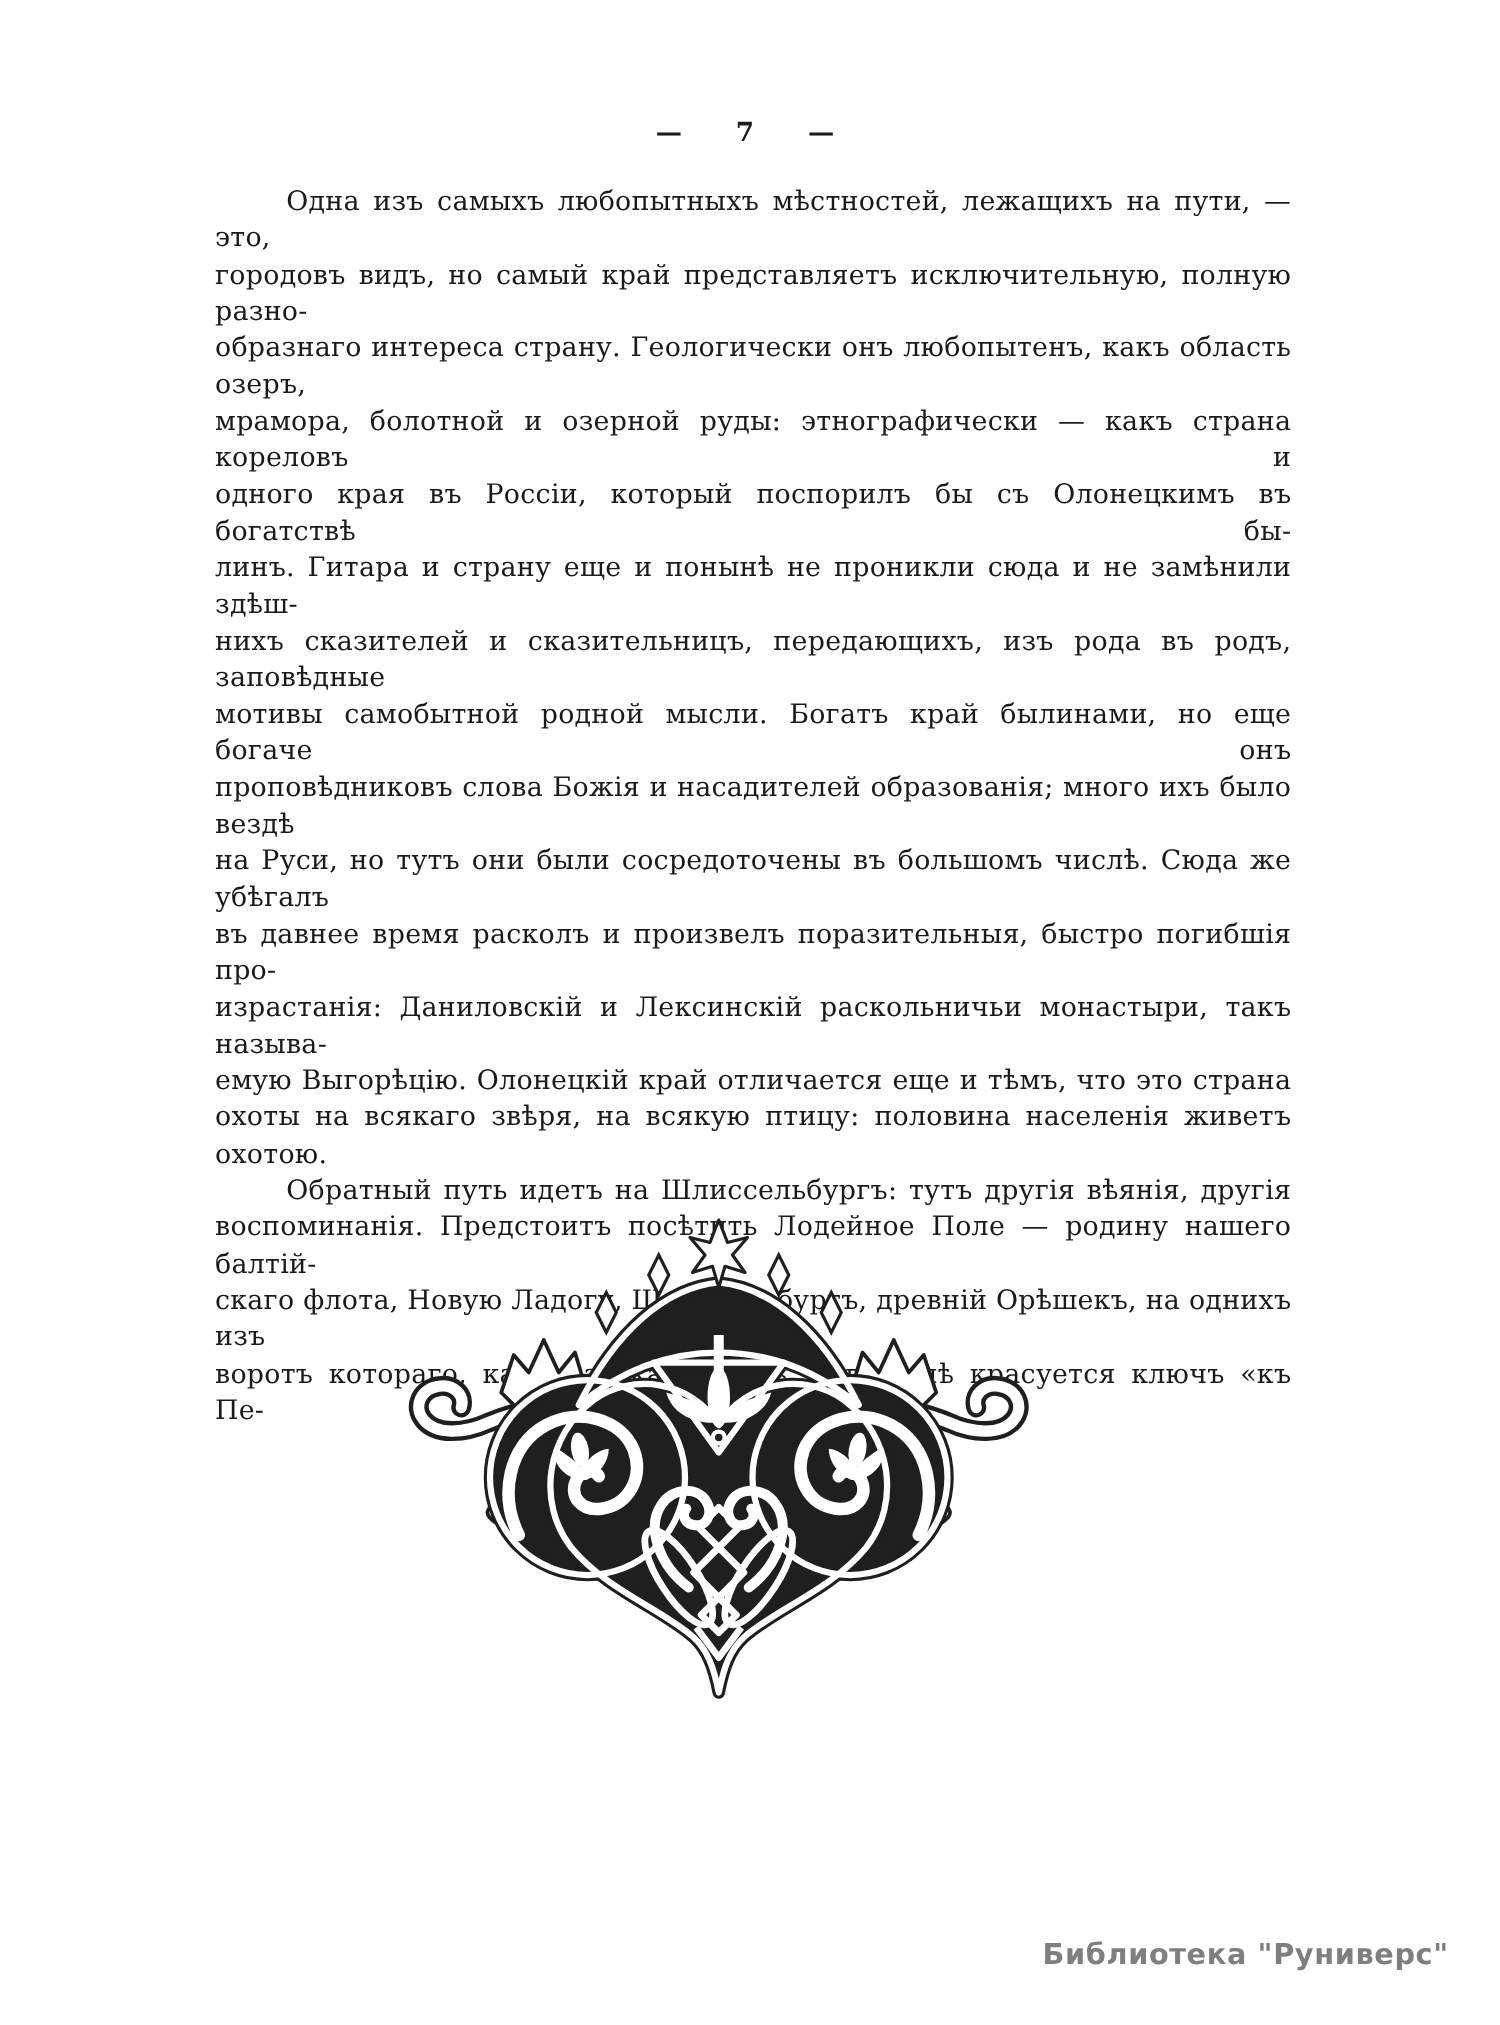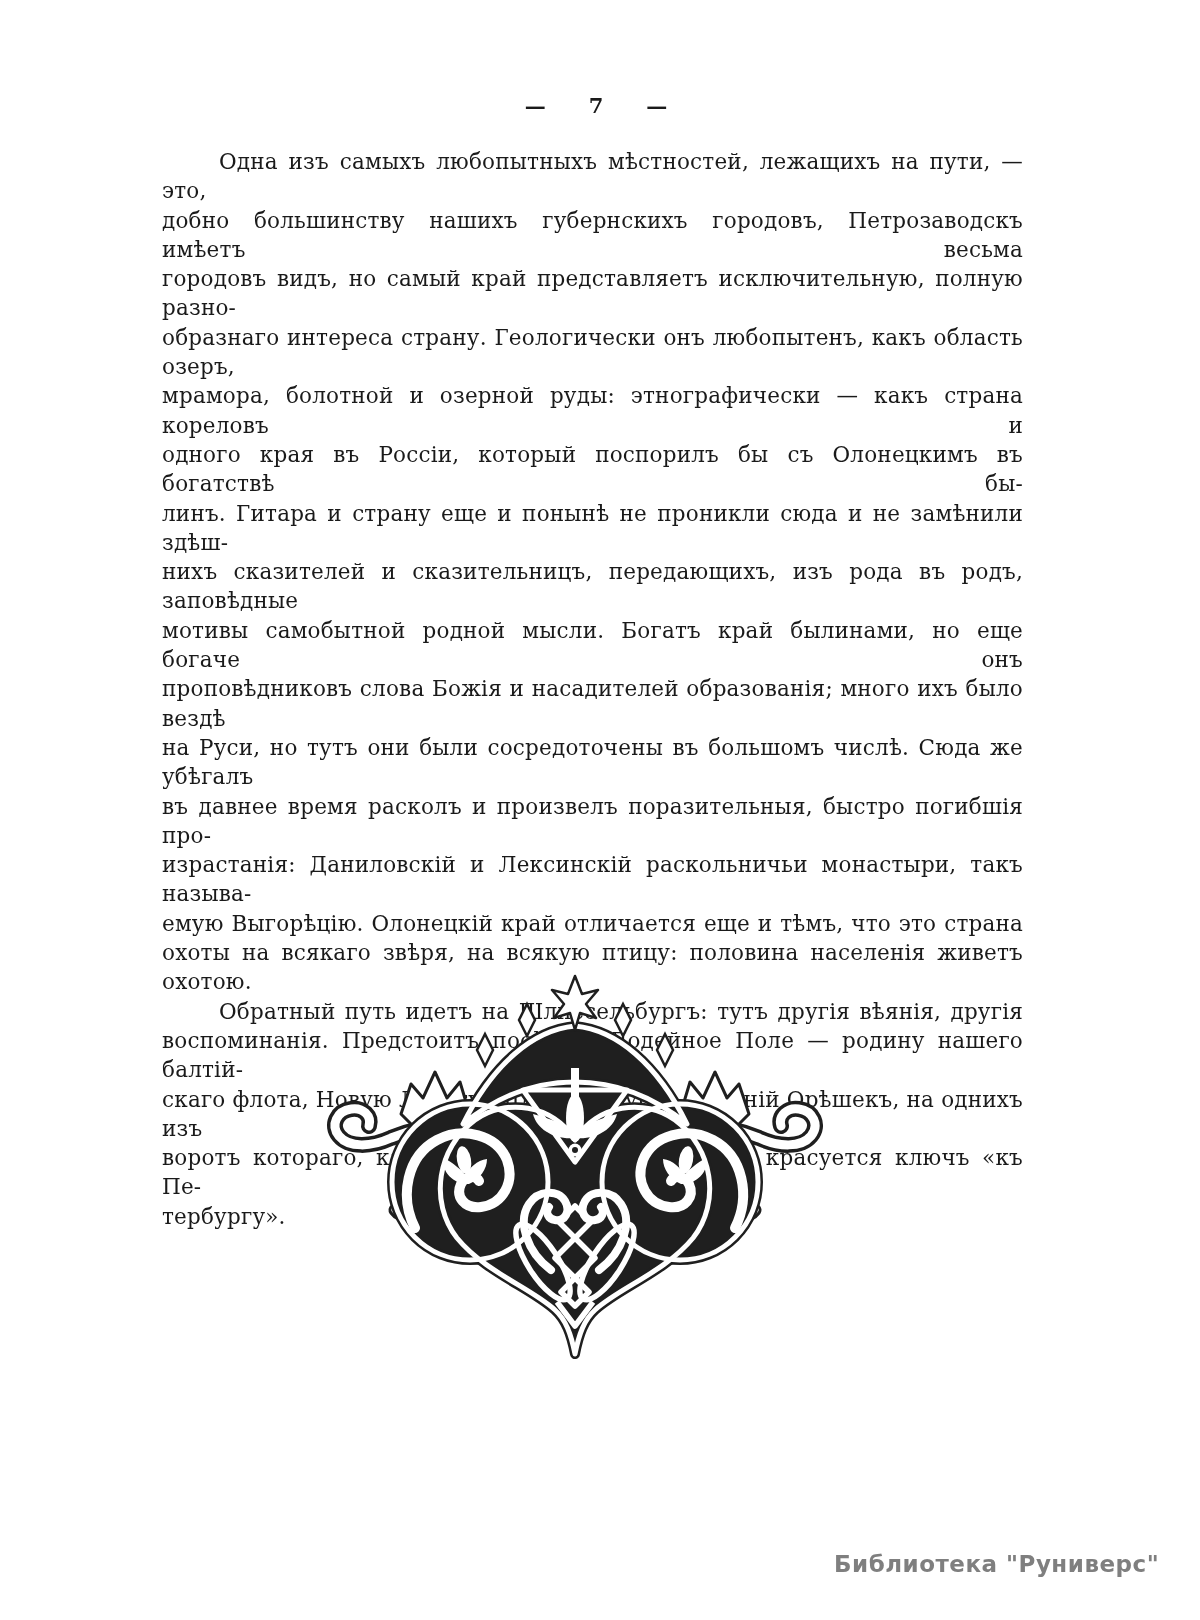--- a/index.html
+++ b/index.html
@@ -12,21 +12,21 @@
     overflow:hidden;
   }
   .page-number{
     position:absolute;
     left:166px;top:93px;width:861px;
     display:flex;justify-content:center;align-items:center;gap:42px;
     font-size:21px;font-weight:bold;letter-spacing:1px;
   }
   .text-block{
     position:absolute;
-    left:162px;top:147px;width:861px;
+    left:172px;top:147px;width:861px;
     font-size:21.5px;line-height:29.3px;
     font-weight:normal;
   }
   .line{
     text-align:justify;
     text-align-last:justify;
     white-space:normal;
     letter-spacing:0.2px;
   }
   .line.indent{text-indent:57px;}
@@ -52,39 +52,37 @@
 <div class="page">
 
   <div class="page-number">
     <span>—</span>
     <span>7</span>
     <span>—</span>
   </div>
 
   <div class="text-block">
       <div class="line indent">Одна изъ самыхъ любопытныхъ мѣстностей, лежащихъ на пути, — это,</div>
-      <div class="line">добно большинству нашихъ губернскихъ городовъ, Петрозаводскъ имѣетъ весьма</div>
       <div class="line">городовъ видъ, но самый край представляетъ исключительную, полную разно-</div>
       <div class="line">образнаго интереса страну. Геологически онъ любопытенъ, какъ область озеръ,</div>
       <div class="line">мрамора, болотной и озерной руды: этнографически — какъ страна кореловъ и</div>
       <div class="line">одного края въ Россіи, который поспорилъ бы съ Олонецкимъ въ богатствѣ бы-</div>
       <div class="line">линъ. Гитара и страну еще и понынѣ не проникли сюда и не замѣнили здѣш-</div>
       <div class="line">нихъ сказителей и сказительницъ, передающихъ, изъ рода въ родъ, заповѣдные</div>
       <div class="line">мотивы самобытной родной мысли. Богатъ край былинами, но еще богаче онъ</div>
       <div class="line">проповѣдниковъ слова Божія и насадителей образованія; много ихъ было вездѣ</div>
       <div class="line">на Руси, но тутъ они были сосредоточены въ большомъ числѣ. Сюда же убѣгалъ</div>
       <div class="line">въ давнее время расколъ и произвелъ поразительныя, быстро погибшія про-</div>
       <div class="line">израстанія: Даниловскій и Лексинскій раскольничьи монастыри, такъ называ-</div>
       <div class="line">емую Выгорѣцію. Олонецкій край отличается еще и тѣмъ, что это страна</div>
       <div class="line last">охоты на всякаго звѣря, на всякую птицу: половина населенія живетъ охотою.</div>
       <div class="line indent">Обратный путь идетъ на Шлиссельбургъ: тутъ другія вѣянія, другія</div>
       <div class="line">воспоминанія. Предстоитъ посѣтить Лодейное Поле — родину нашего балтій-</div>
       <div class="line">скаго флота, Новую Ладогу, Шлиссельбургъ, древній Орѣшекъ, на однихъ изъ</div>
       <div class="line">воротъ котораго, какъ разсказываютъ, и понынѣ красуется ключъ «къ Пе-</div>
-      <div class="line last">тербургу».</div>
     </div>
 
   <div class="ornament">
     <svg viewBox="0 0 520 400" width="520" height="400" xmlns="http://www.w3.org/2000/svg">
 
       <g id="scrollL">
         <path d="M175,165 C140,150 105,156 76,168 C56,177 34,178 24,166 C15,155 22,141 36,139 C48,137 57,146 54,156" fill="none" stroke="#1f1f1f" stroke-width="16" stroke-linecap="round"></path>
         <path d="M175,165 C140,150 105,156 76,168 C56,177 34,178 24,166 C15,155 22,141 36,139 C48,137 57,146 54,156" fill="none" stroke="#ffffff" stroke-width="9" stroke-linecap="round"></path>
         <path d="M100,192 C116,206 120,224 108,238 C100,247 86,248 80,240" fill="none" stroke="#1f1f1f" stroke-width="13" stroke-linecap="round"></path>
         <path d="M100,192 C116,206 120,224 108,238 C100,247 86,248 80,240" fill="none" stroke="#ffffff" stroke-width="7" stroke-linecap="round"></path>

